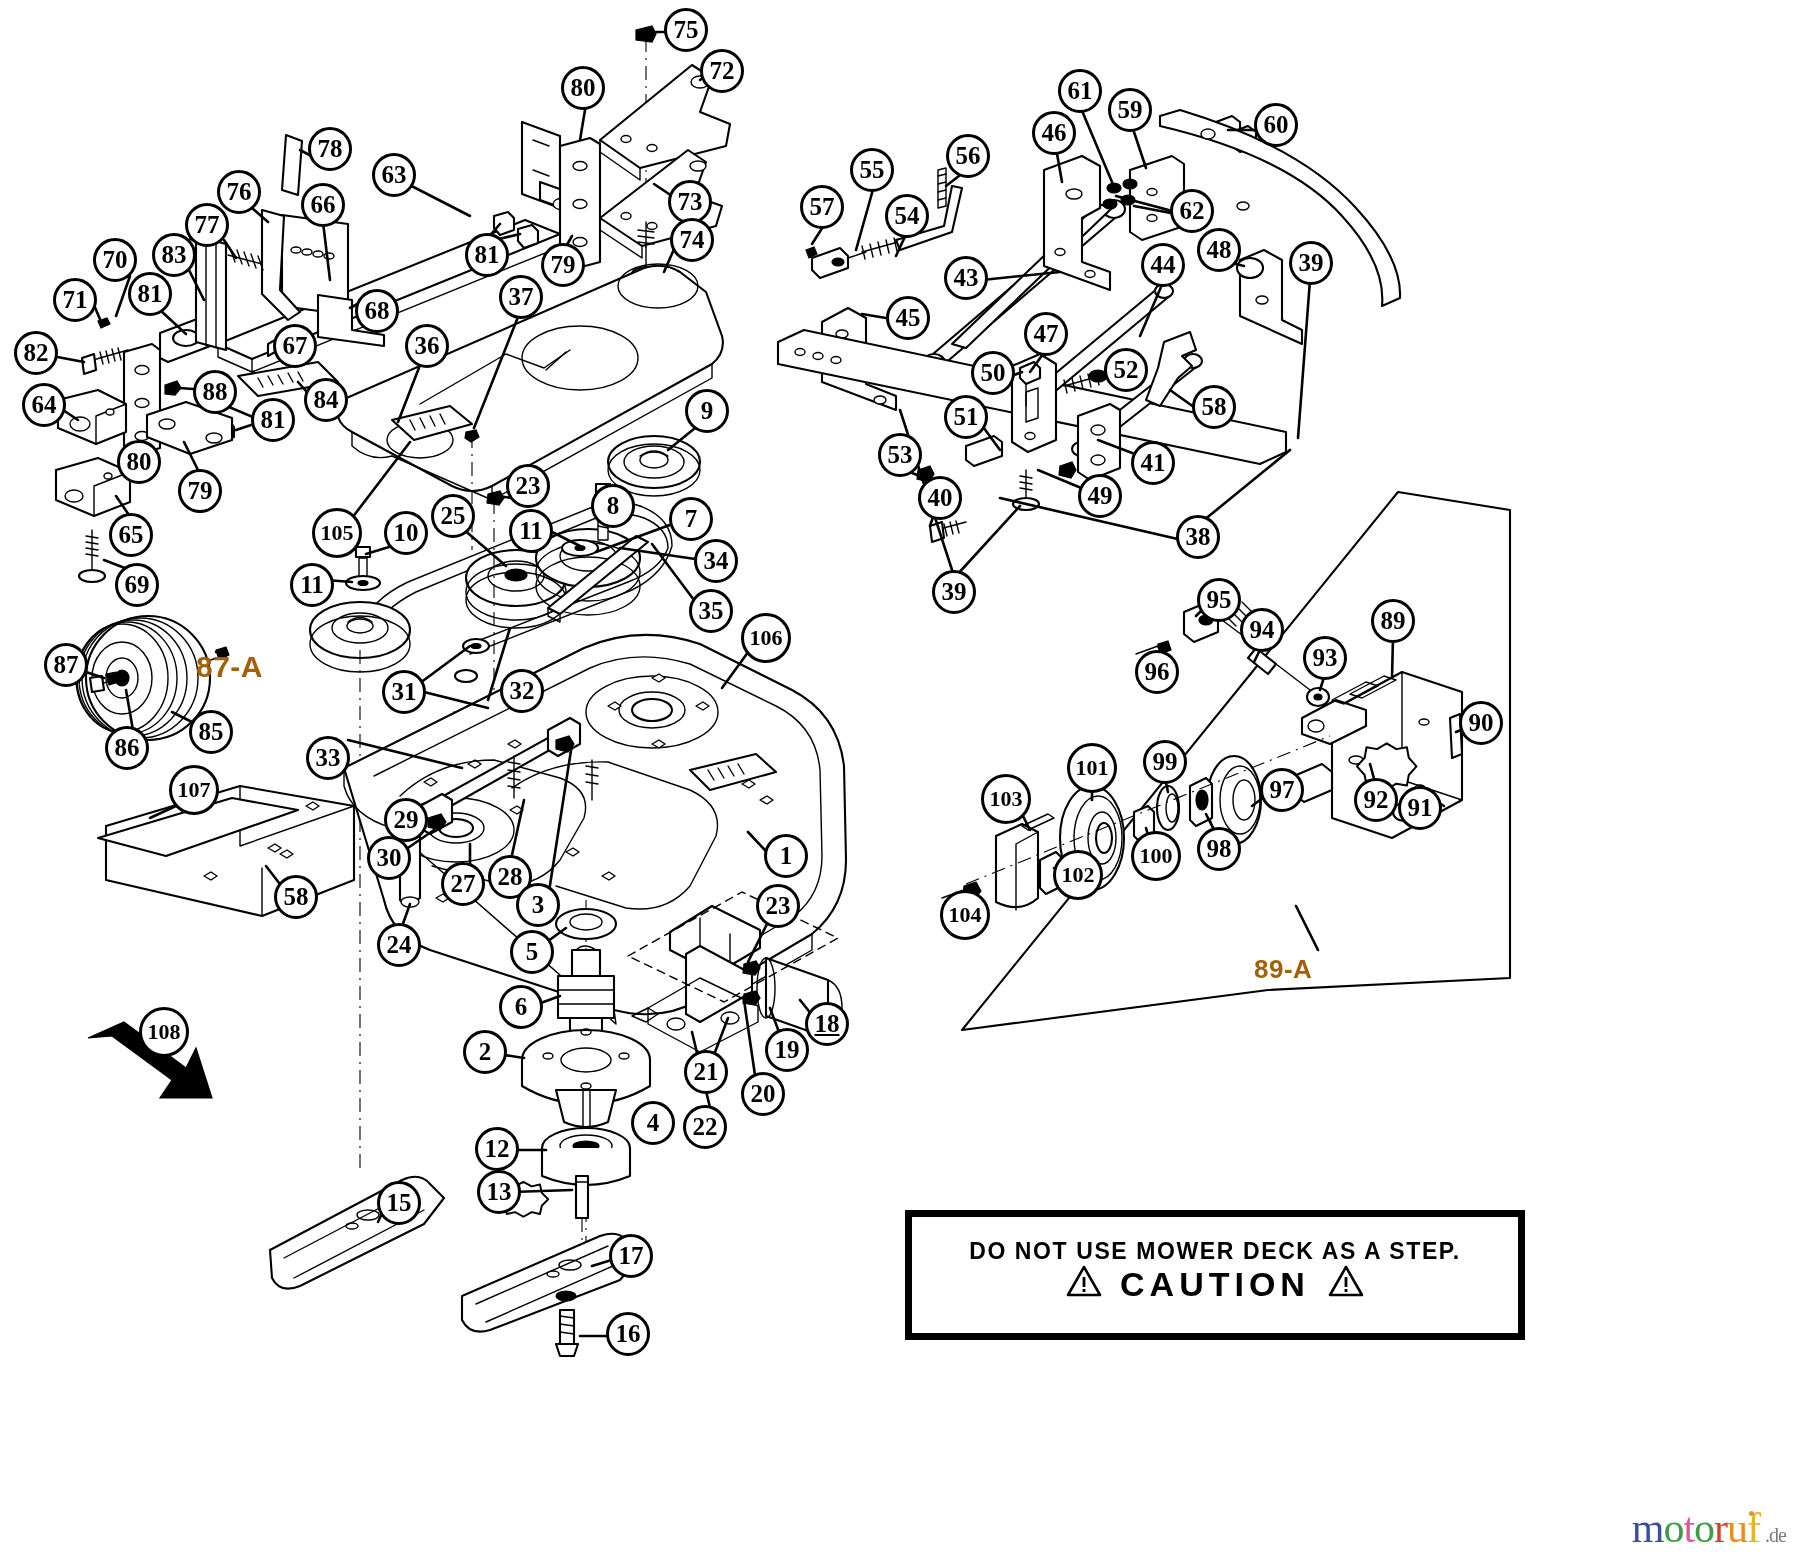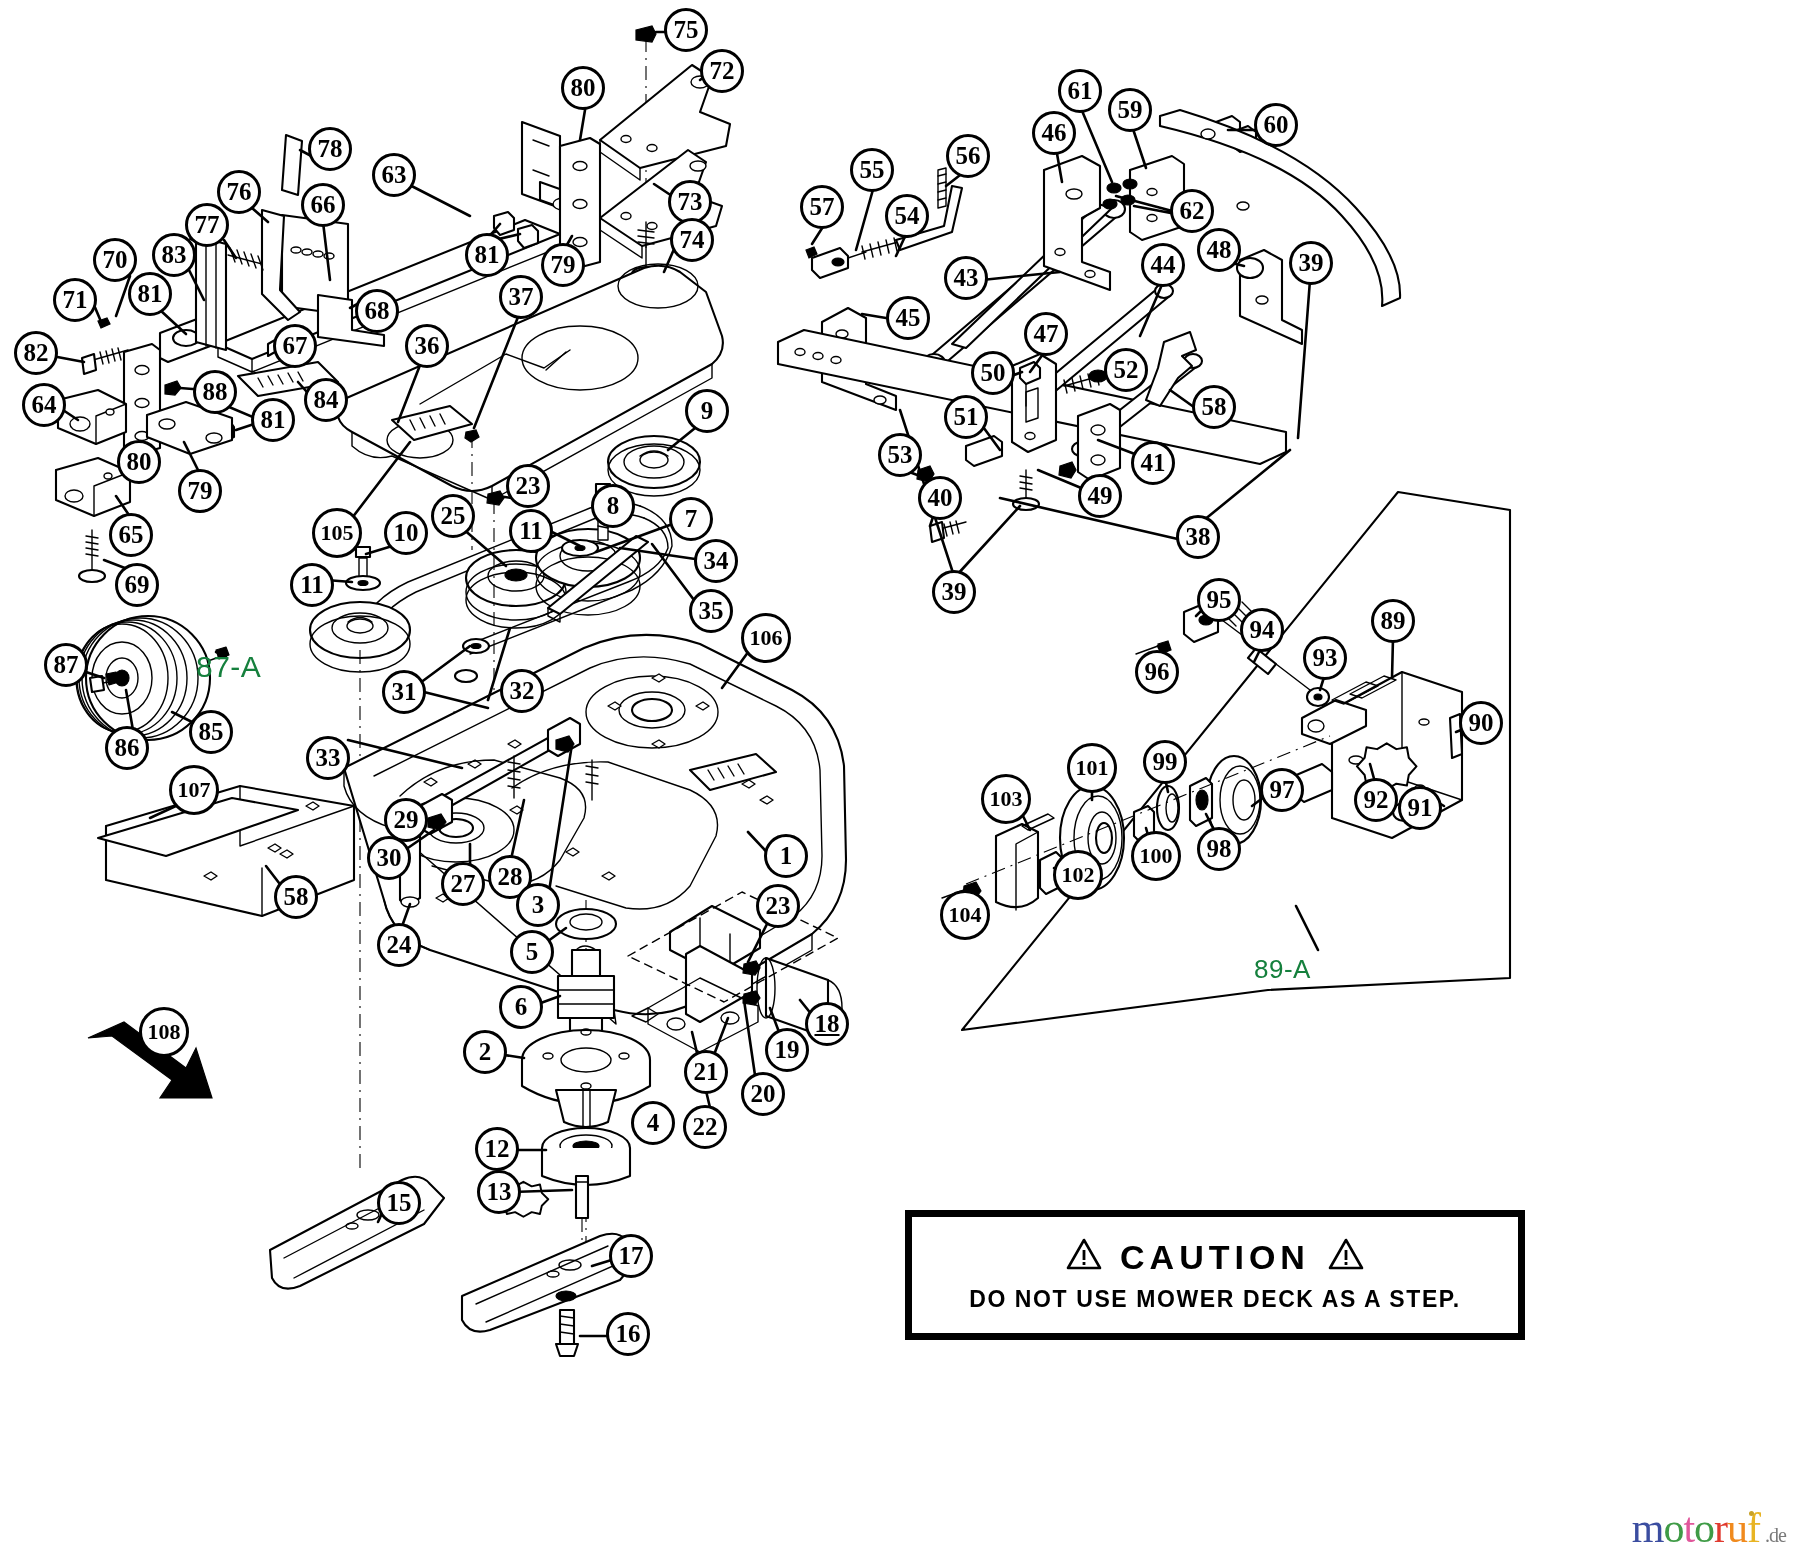--- a/index.html
+++ b/index.html
@@ -25,22 +25,22 @@
     user-select:none;
     z-index:6;
   }
   .c2{width:44px;height:44px;font-size:25px;margin-left:-22px;margin-top:-22px;}
   .c3{width:50px;height:50px;font-size:22px;margin-left:-25px;margin-top:-25px;}
 
   
   .plainlabel{
     position:absolute;
     font-family:"Liberation Sans", sans-serif;
-    font-weight:normal;
-    color:#15803d;
+    font-weight:bold;
+    color:#a16207;
     white-space:nowrap;
     z-index:6;
   }
   #label-87a{font-size:30px;left:196px;top:650px;letter-spacing:.5px;}
   #label-89a{font-size:26px;left:1254px;top:954px;letter-spacing:.5px;}
 
   
   #caution-plate{
     position:absolute;left:905px;top:1210px;width:620px;height:130px;
     border:7px solid #000;background:#fff;z-index:5;
@@ -795,38 +795,38 @@
       <path d="M1318 950 L1296 906"></path>
 
       <path d="M226 656 L216 652"></path>
     </g>
   </svg>
 
   <div class="plainlabel" id="label-87a">87-A</div>
   <div class="plainlabel" id="label-89a">89-A</div>
 
   <div id="caution-plate">
+    <div id="caution-sub">DO NOT USE MOWER DECK AS A STEP.</div>
     <div id="caution-head">
       <span class="warn-tri">
         <svg width="36" height="32" viewBox="0 0 36 32" aria-hidden="true">
           <path d="M18 2 L34 30 L2 30 Z" fill="none" stroke="#000" stroke-width="2.6" stroke-linejoin="round"></path>
           <rect x="16.6" y="12" width="2.8" height="10" fill="#000"></rect>
           <rect x="16.6" y="24" width="2.8" height="3" fill="#000"></rect>
         </svg>
       </span>
       <span>CAUTION</span>
       <span class="warn-tri">
         <svg width="36" height="32" viewBox="0 0 36 32" aria-hidden="true">
           <path d="M18 2 L34 30 L2 30 Z" fill="none" stroke="#000" stroke-width="2.6" stroke-linejoin="round"></path>
           <rect x="16.6" y="12" width="2.8" height="10" fill="#000"></rect>
           <rect x="16.6" y="24" width="2.8" height="3" fill="#000"></rect>
         </svg>
       </span>
     </div>
-    <div id="caution-sub">DO NOT USE MOWER DECK AS A STEP.</div>
   </div>
 
   <div id="callout-layer">
       <div class="callout c2" style="left: 686px; top: 30px;">75</div>
       <div class="callout c2" style="left: 722px; top: 71px;">72</div>
       <div class="callout c2" style="left: 583px; top: 88px;">80</div>
       <div class="callout c2" style="left: 330px; top: 149px;">78</div>
       <div class="callout c2" style="left: 394px; top: 175px;">63</div>
       <div class="callout c2" style="left: 690px; top: 202px;">73</div>
       <div class="callout c2" style="left: 239px; top: 192px;">76</div>

